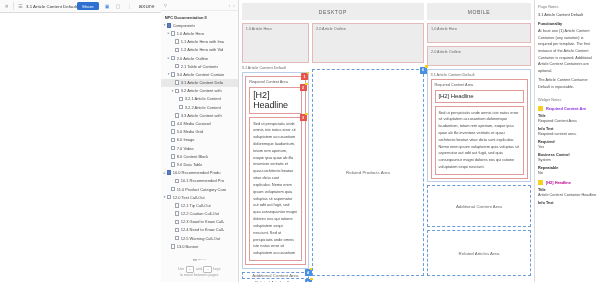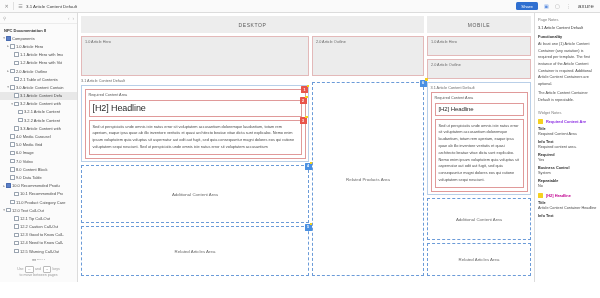--- a/index.html
+++ b/index.html
@@ -4,21 +4,21 @@
 <style>
   * { box-sizing: border-box; margin:0; padding:0; }
   html,body { width:600px; height:298px; overflow:hidden; }
   body {
     font-family: "Liberation Sans", sans-serif;
     font-size: 4.2px;
     color:#3a3a3a;
     background:#ffffff;
     -webkit-font-smoothing: antialiased;
   }
-  .app { width:600px; height:282px; display:flex; flex-direction:column; }
+  .app { width:600px; height:282px; display:flex; flex-direction:row; }
 
   
   .topbar {
     height:13px; background:#fafafa; border-bottom:1px solid #dcdcdc;
     display:flex; align-items:center; padding:0 3px; flex:none;
   }
   .tb-icon { width:7px; height:7px; display:flex; align-items:center; justify-content:center;
              color:#8a8a8a; font-size:5px; flex:none; }
   .tb-sep { width:1px; height:8px; background:#e0e0e0; margin:0 3px; }
   .tb-title { font-size:4.4px; color:#3b3b3b; margin-left:2px; white-space:nowrap; }

